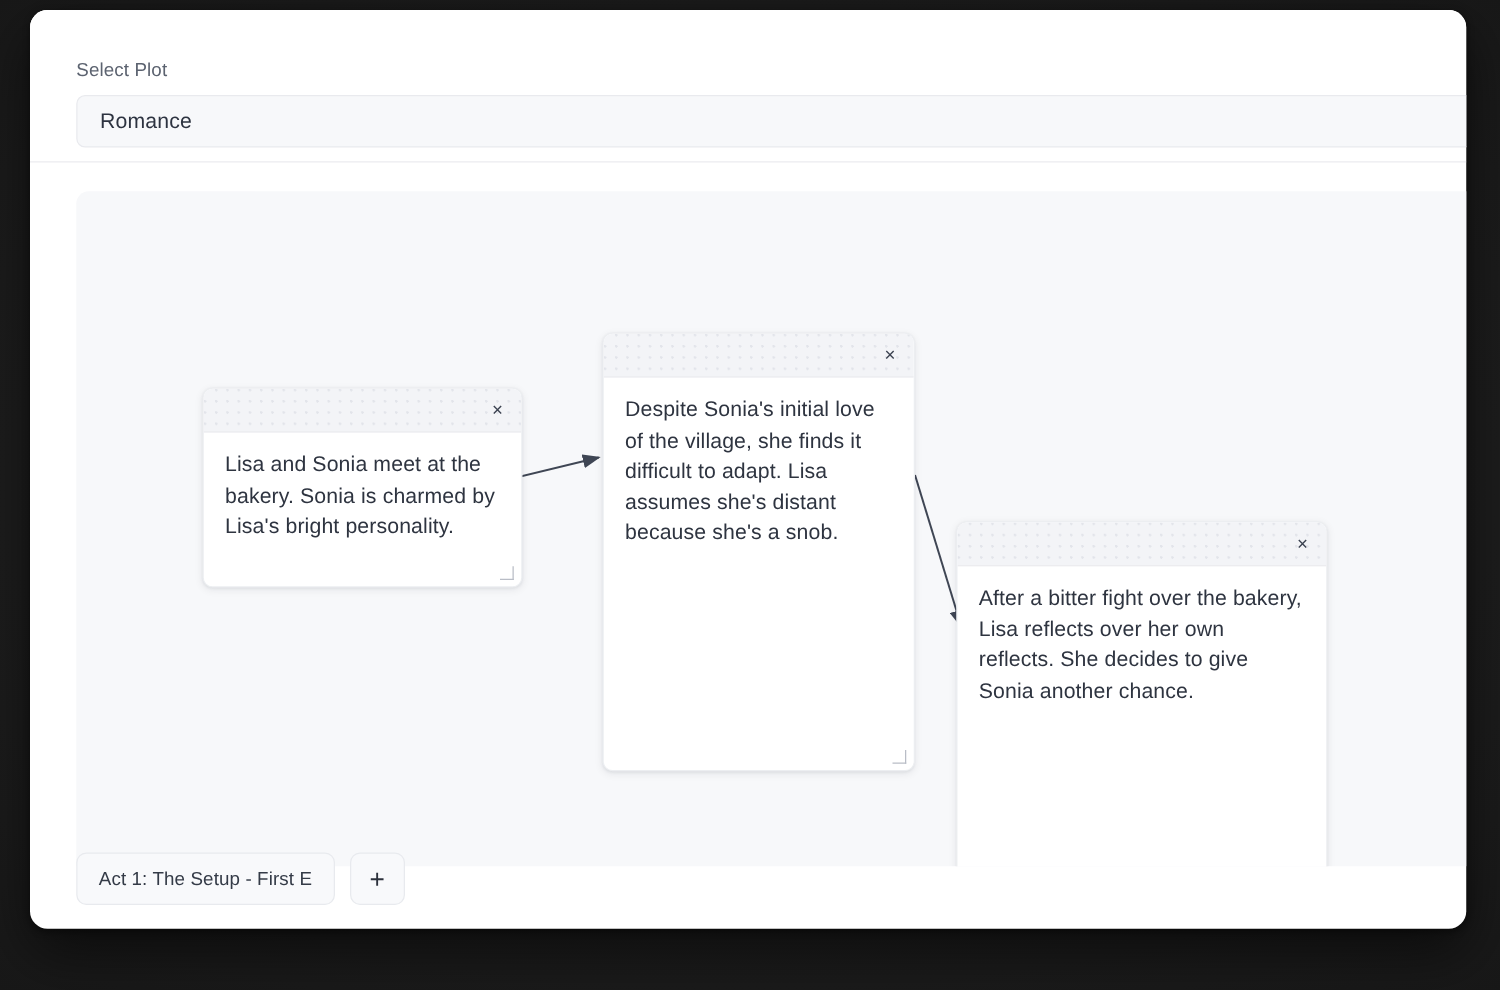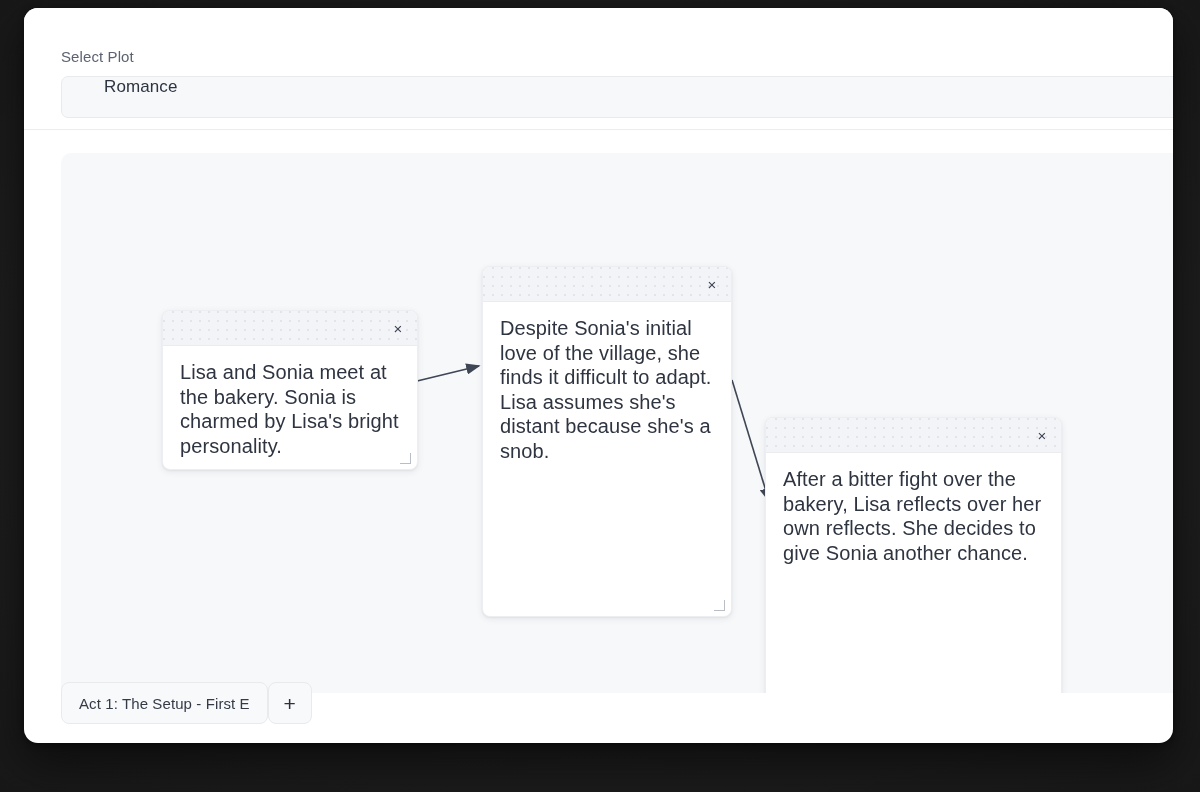--- a/index.html
+++ b/index.html
@@ -59,22 +59,22 @@
   #plot-select {
     position: absolute;
     left: 37px;
     top: 68px;
     width: 1140px;
     height: 42px;
     background: #f7f8fa;
     border: 1px solid #e9eaee;
     border-radius: 7px;
     display: flex;
-    cursor: pointer;
-    padding-left: 24px;
+    align-items: center;
+    cursor: pointer;
   }
 
   #plot-select-value {
     margin-left: 18px;
     font-size: 17px;
     color: #2d3340;
     letter-spacing: 0.1px;
   }
 
   
@@ -138,21 +138,21 @@
     font-family: "Liberation Sans", sans-serif;
   }
 
   .card-body {
     flex: 1 1 auto;
     position: relative;
     padding: 14px 17px 0 17px;
   }
 
   .card-text {
-    font-size: 20px;
+    font-size: 17px;
     line-height: 24.5px;
     color: #2e3440;
     letter-spacing: 0.1px;
     white-space: pre-line;
   }
 
   .resize-handle {
     position: absolute;
     right: 6px;
     bottom: 5px;
@@ -177,21 +177,21 @@
   }
 
   
   #tabbar {
     position: absolute;
     left: 37px;
     bottom: 14px;
     height: 52px;
     display: flex;
     align-items: center;
-    gap: 0;
+    gap: 12px;
   }
 
   .act-tab {
     height: 42px;
     padding: 0 17px;
     display: flex;
     align-items: center;
     background: #f8f9fb;
     border: 1px solid #e8eaee;
     border-radius: 8px;

